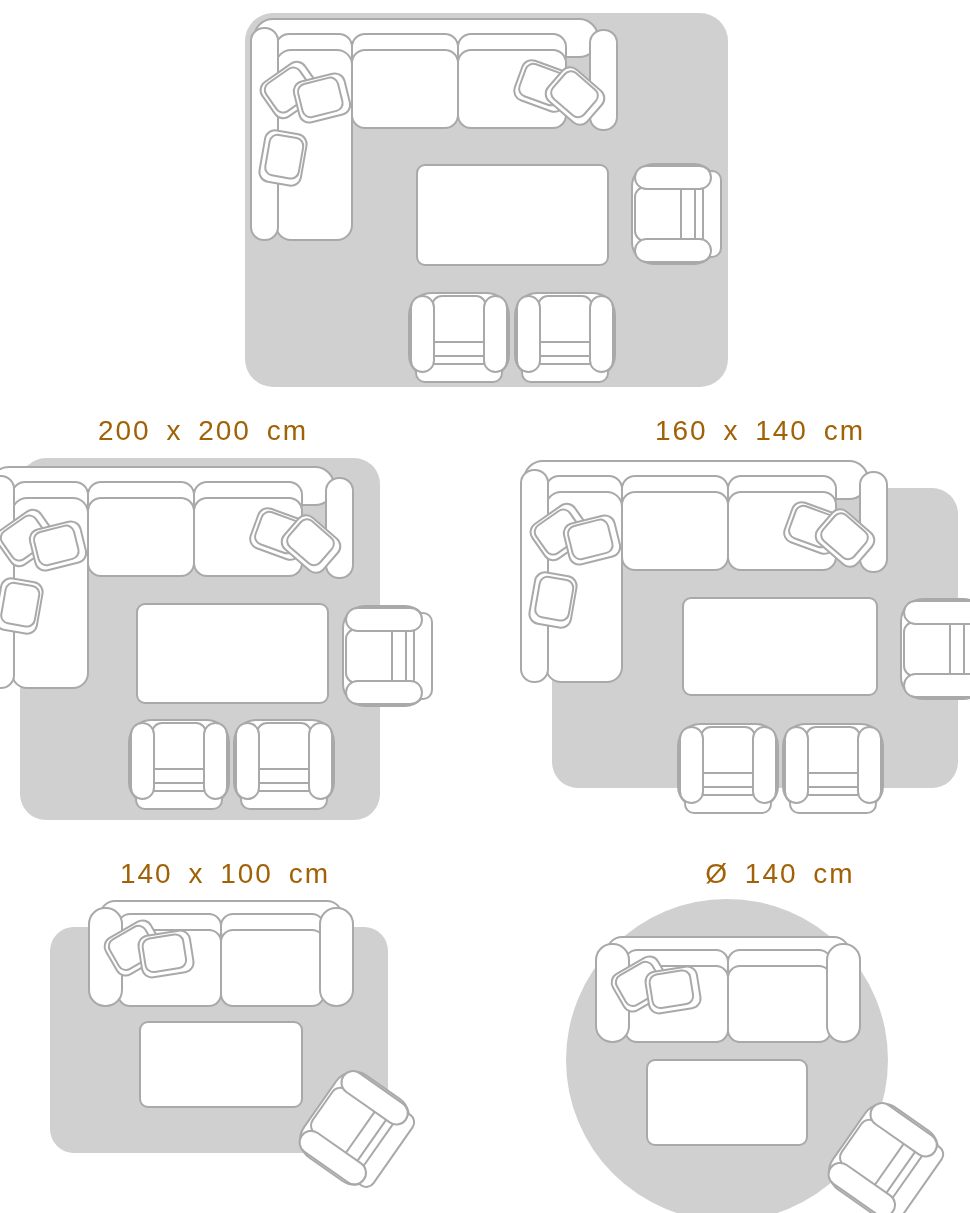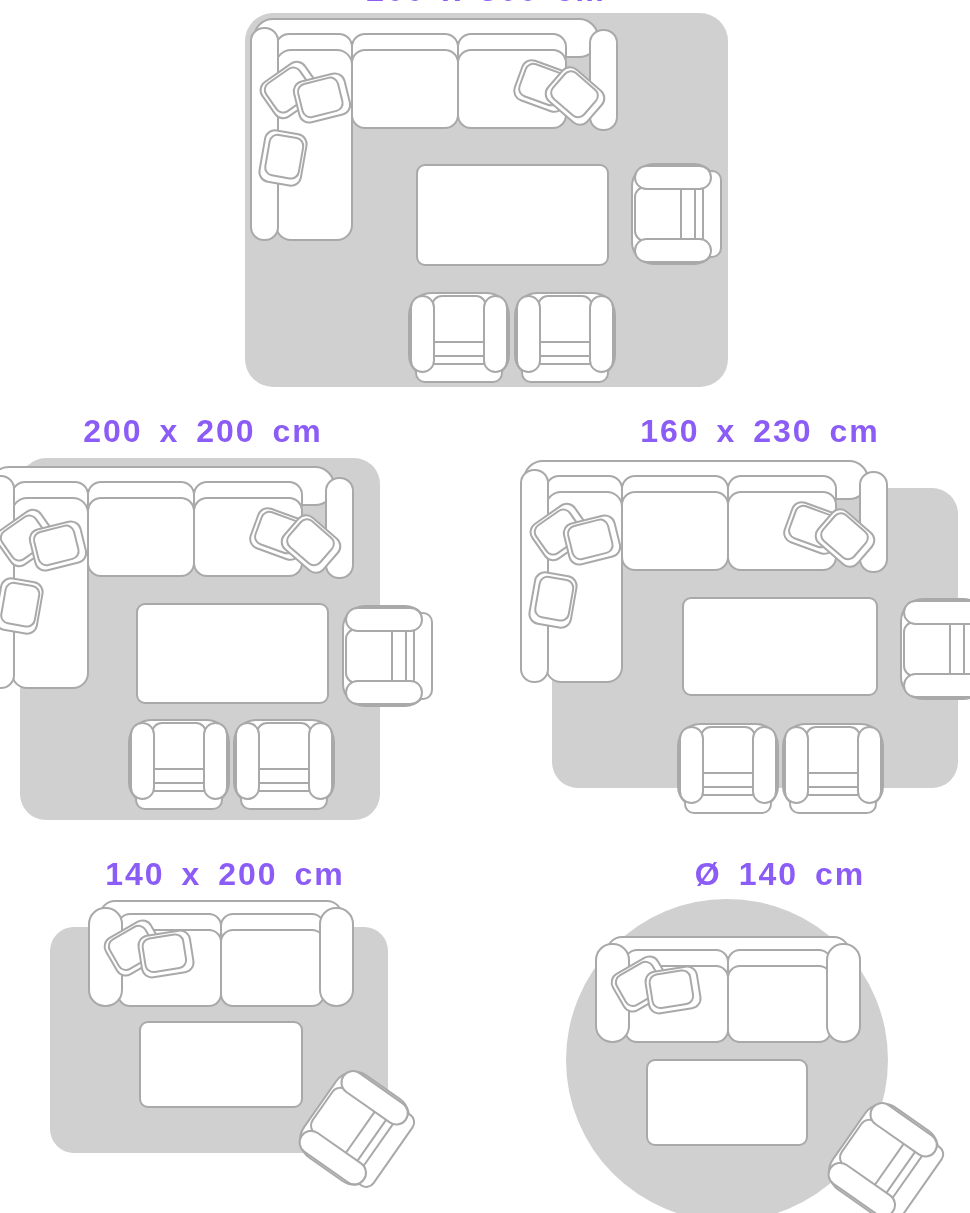--- a/index.html
+++ b/index.html
@@ -7,26 +7,26 @@
     width:970px;height:1213px;
     position:relative;
     overflow:hidden;
     background:#ffffff;
     font-family:"Liberation Sans", sans-serif;
   }
   .stage{position:absolute;left:0;top:0;width:970px;height:1213px;}
   .size-label{
     position:absolute;
     transform:translateX(-50%);
-    font-size:32px;
+    font-size:28px;
     line-height:42px;
-    font-weight:700;
+    font-weight:400;
     letter-spacing:2px;
     word-spacing:6px;
-    color:#8b5cf6;
+    color:#a16207;
     white-space:nowrap;
     user-select:none;
   }
   
   .furniture{
     fill:#ffffff;
     stroke:#a9a9a9;
     stroke-width:2;
     stroke-linejoin:round;
     stroke-linecap:round;
@@ -127,17 +127,17 @@
     <use href="#fx-sofa2" transform="translate(595,936)"></use>
     <rect x="647" y="1060" width="160" height="85" rx="8"></rect>
     <use href="#fx-chair" transform="translate(886,1162) rotate(-55) translate(-51,-46)"></use>
   </g>
 </svg>
 
 <div class="size-label" style="left:486px; top:-31px;">200 x 300 cm</div>
 
 <div class="size-label" style="left:203px; top:410px;">200 x 200 cm</div>
 
-<div class="size-label" style="left:760px; top:410px;">160 x 230 cm</div>
+<div class="size-label" style="left:760px; top:410px;">160 x 140 cm</div>
 
-<div class="size-label" style="left:225px; top:853px;">140 x 200 cm</div>
+<div class="size-label" style="left:225px; top:853px;">140 x 100 cm</div>
 
 <div class="size-label" style="left:740px; top:853px;margin-left:40px;">Ø 140 cm</div>
 
 </body></html>

